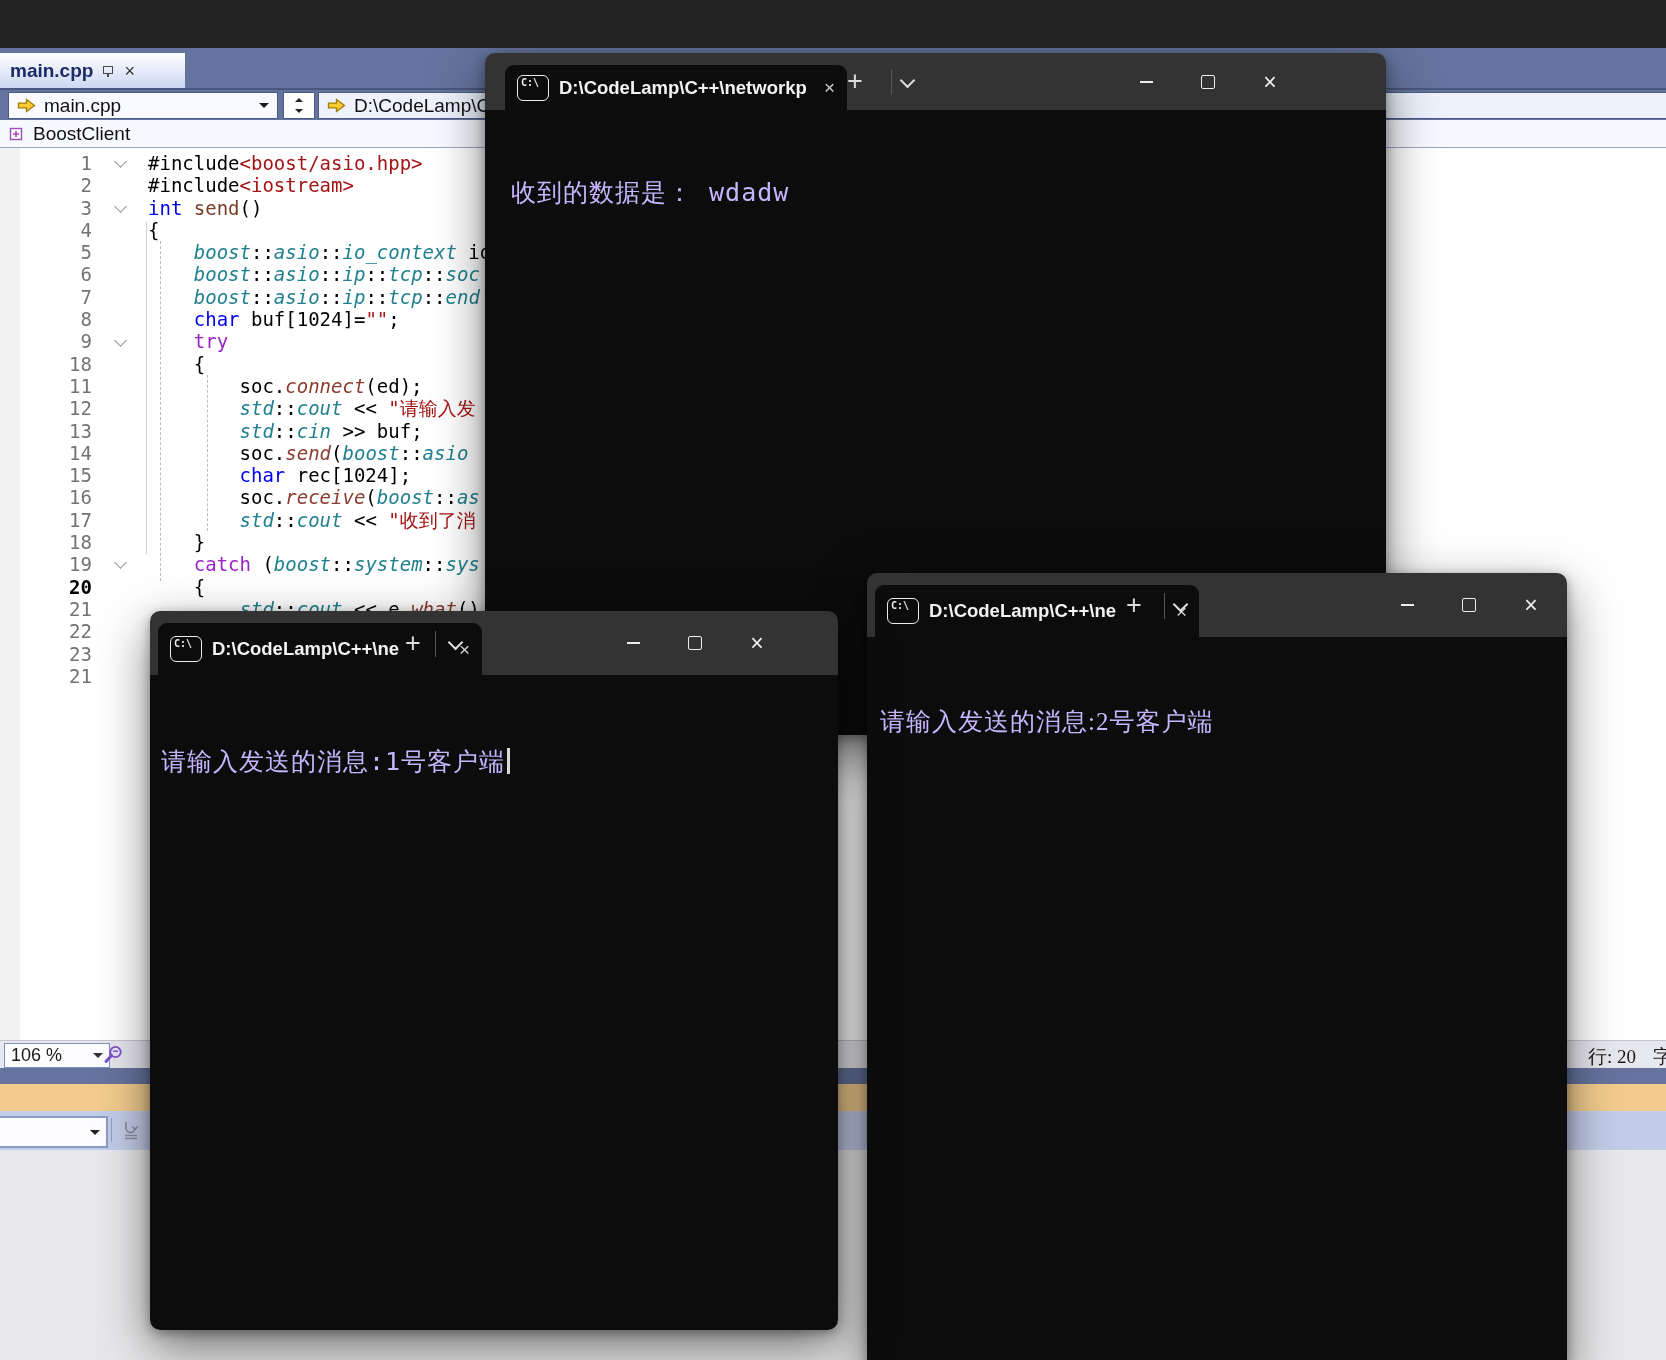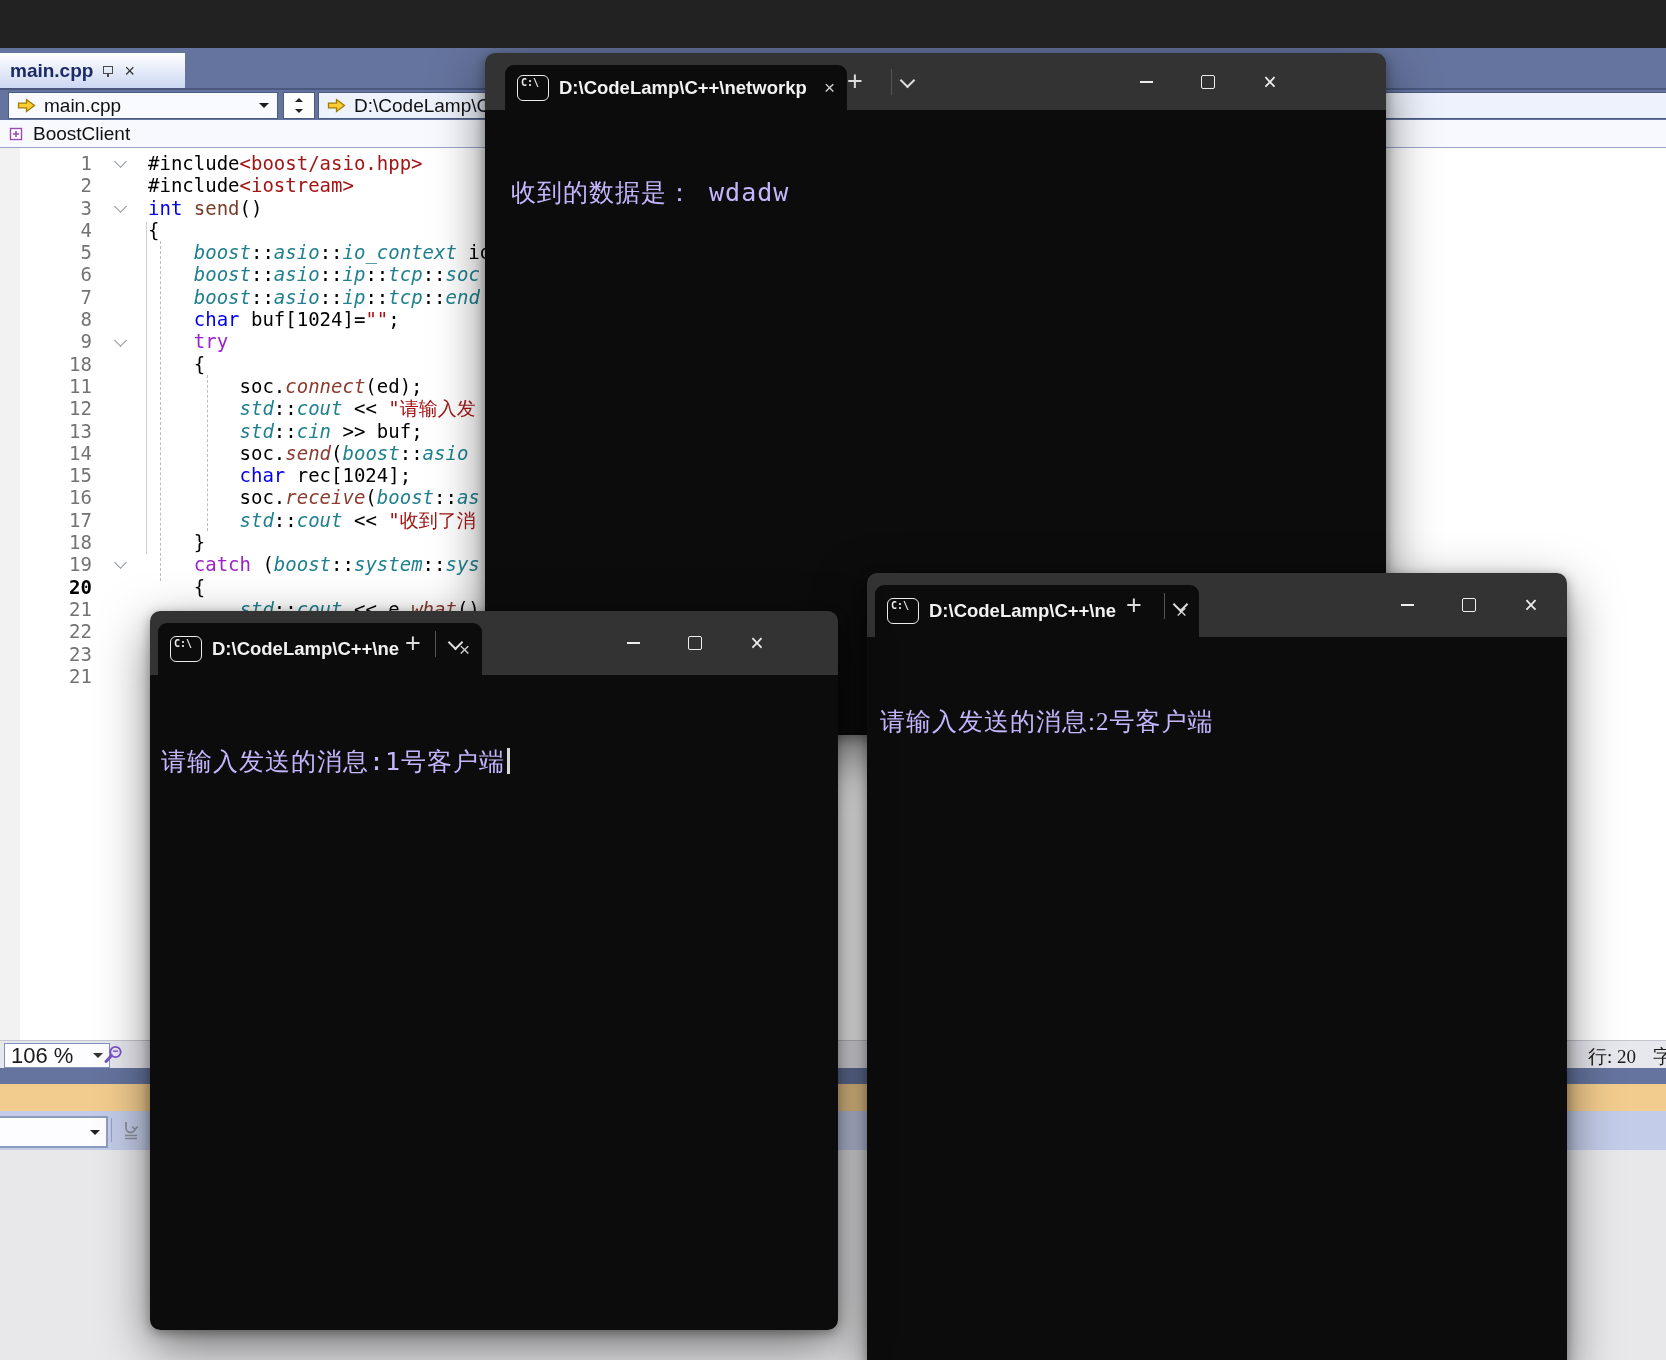--- a/index.html
+++ b/index.html
@@ -54,21 +54,21 @@
   .tk-kc{color:#9a23c9;}
   .tk-t{color:#20808f;font-style:italic;}
   .tk-f{color:#8b3c2e;font-style:italic;}
   .tk-fn{color:#7a3e28;}
   .guide{position:absolute;width:0;border-left:1px dashed #b9bdc6;}
   .scopeline{position:absolute;width:0;border-left:1px solid #cfcfcf;}
 
   .statusrow{position:absolute;left:0;top:992px;width:1666px;height:28px;background:#e7e7ee;
              border-top:1px solid #c5c5cf;overflow:hidden;font-size:19px;color:#1a1a1a;}
   .zoom-combo{position:absolute;left:4px;top:2px;width:92px;height:23px;background:#fdfdff;border:1px solid #7f90bd;
-              display:flex;align-items:center;padding:0 6px;font-size:22px;}
+              display:flex;align-items:center;padding:0 6px;font-size:18px;}
   .line-indicator{position:absolute;left:1588px;top:3px;font-family:Liberation Serif, serif;}
   .char-indicator{position:absolute;left:1653px;top:3px;}
 
   .blueband{position:absolute;left:0;top:1020px;width:1666px;height:16px;background:#65749e;}
   .orangebar{position:absolute;left:0;top:1036px;width:1666px;height:27px;background:#f2cc8e;}
   .periwinkle{position:absolute;left:0;top:1063px;width:1666px;height:39px;background:#c3cce8;}
   .find-combo{position:absolute;left:-4px;top:5px;width:102px;height:28px;background:#fdfdff;border:2px solid #8c9cc0;
               display:flex;align-items:center;justify-content:flex-end;padding-right:6px;}
   .pw-divider{position:absolute;left:111px;top:7px;width:1px;height:24px;background:#93a0c4;}
   .graypanel{position:absolute;left:0;top:1102px;width:1666px;height:247px;background:#e8e8ea;}

